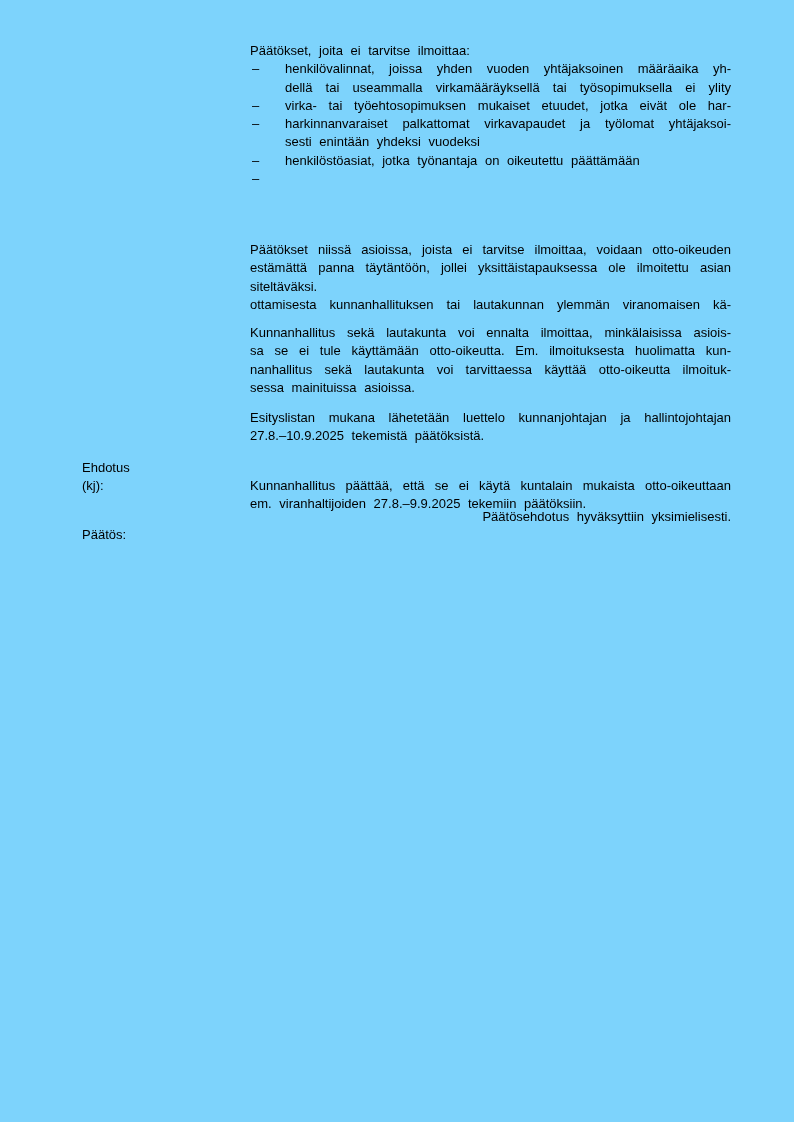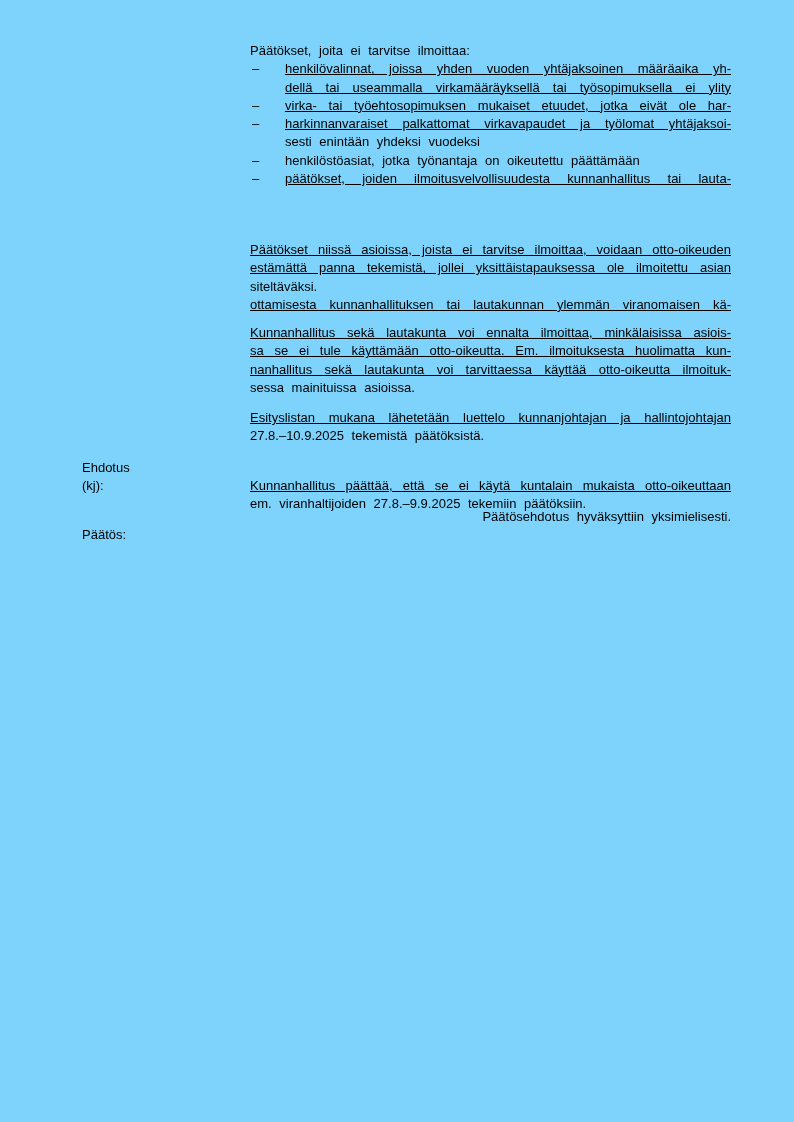--- a/index.html
+++ b/index.html
@@ -34,21 +34,20 @@
   .line {
     white-space: nowrap;        
     word-spacing: 4px;          
   }
   .line.just {                  
     white-space: normal;
     word-spacing: 0;
     text-align: justify;
     text-align-last: justify;
     text-justify: inter-word;
-    text-decoration: underline;
   }
   .bullet-item {
     position: relative;
     padding-left: 35px;
   }
   .bullet-dash {
     position: absolute;
     left: 2px;
     top: 0;
   }
@@ -92,29 +91,28 @@
         </div>
         <div class="bullet-item">
           <span class="bullet-dash">–</span>
           <div>
             <div class="line">henkilöstöasiat, jotka työnantaja on oikeutettu päättämään</div>
           </div>
         </div>
         <div class="bullet-item">
           <span class="bullet-dash">–</span>
           <div>
-            <div class="line just">päätökset, joiden ilmoitusvelvollisuudesta kunnanhallitus tai lauta-</div>
           </div>
         </div>
       </div>
   </section>
 
   <section id="para-0" class="block">
       <div class="line just">Päätökset niissä asioissa, joista ei tarvitse ilmoittaa, voidaan otto-oikeuden</div>
-      <div class="line just">estämättä panna tekemistä, jollei yksittäistapauksessa ole ilmoitettu asian</div>
+      <div class="line just">estämättä panna täytäntöön, jollei yksittäistapauksessa ole ilmoitettu asian</div>
       <div class="line">siteltäväksi.</div>
       <div class="line just">ottamisesta kunnanhallituksen tai lautakunnan ylemmän viranomaisen kä-</div>
     </section>
 
   <section id="para-1" class="block">
       <div class="line just">Kunnanhallitus sekä lautakunta voi ennalta ilmoittaa, minkälaisissa asiois-</div>
       <div class="line just">sa se ei tule käyttämään otto-oikeutta. Em. ilmoituksesta huolimatta kun-</div>
       <div class="line just">nanhallitus sekä lautakunta voi tarvittaessa käyttää otto-oikeutta ilmoituk-</div>
       <div class="line">sessa mainituissa asioissa.</div>
     </section>

